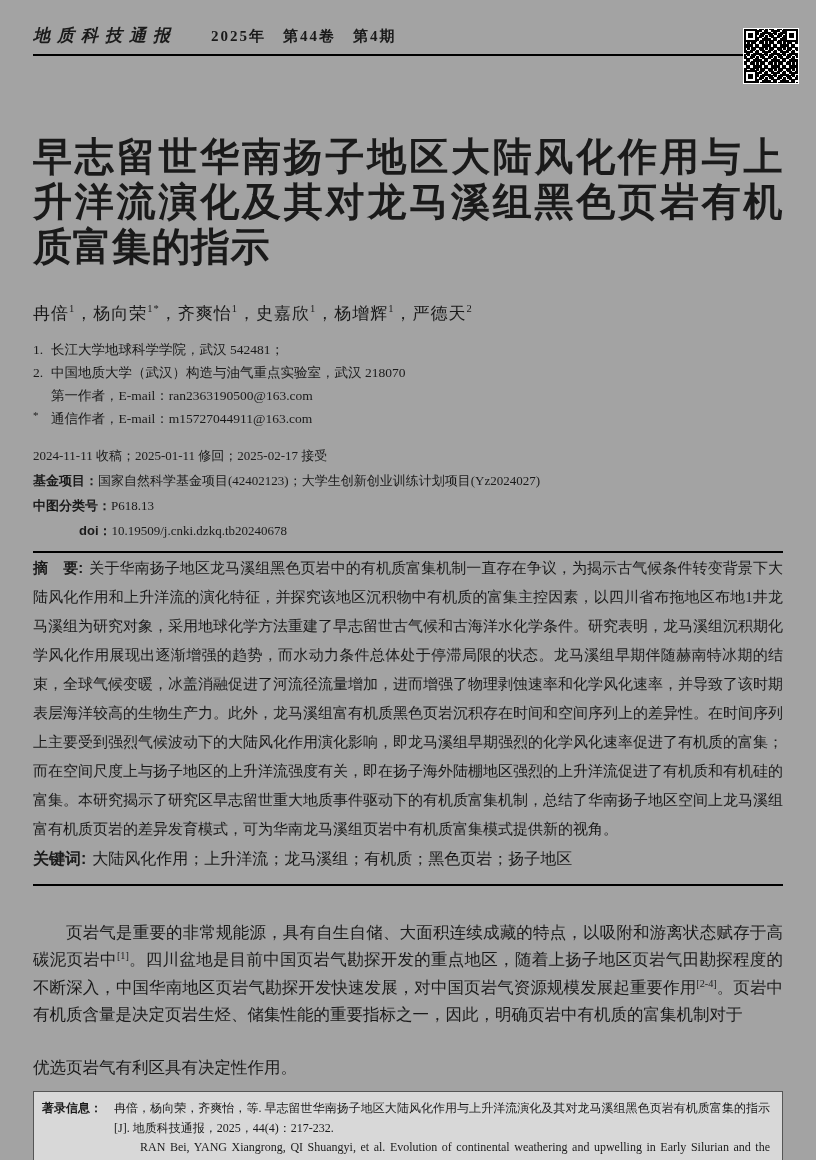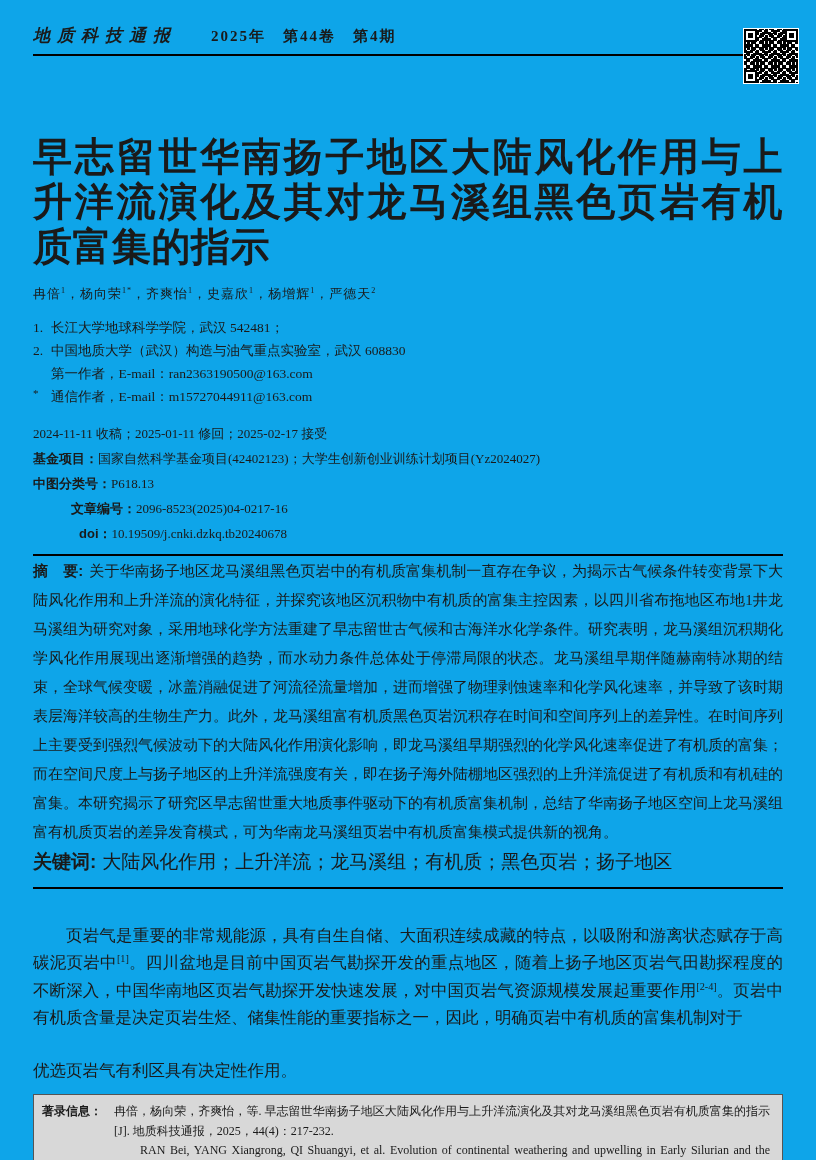--- a/index.html
+++ b/index.html
@@ -1,20 +1,20 @@
 <!DOCTYPE html>
 <html><head>
 <meta charset="utf-8">
 <style>
   html,body{margin:0;padding:0;background:#e8e8e8;}
   .page{
     position:relative;
     width:816px;height:1160px;
     margin:0 auto;
-    background:#0ea5e9;
+    background:#a3a3a3;
     box-sizing:border-box;
     padding:0 33px;
     overflow:hidden;
     font-family:"Liberation Serif", serif;
     color:#1a1a1a;
   }
   
   .header{
     padding-top:24px;
     display:flex;
@@ -52,22 +52,22 @@
   .title{
     margin-top:78px;
     font-family:"Liberation Sans", sans-serif;
     font-weight:bold;
     font-size:39px;
     line-height:45px;
     letter-spacing:0.5px;
     text-align:justify;
   }
   .authors{
-    margin-top:16px;
-    font-size:13px;
+    margin-top:33px;
+    font-size:17px;
     letter-spacing:1px;
   }
   sup{font-size:0.62em;line-height:0;}
   
   .affiliations{margin-top:13px;font-size:13.5px;line-height:23px;}
   .affil-row{display:flex;}
   .affil-marker{width:18px;flex:0 0 18px;}
   .affil-marker.sup-marker{font-size:11px;position:relative;top:-3px;}
   
   .meta{margin-top:13px;font-size:13px;line-height:25px;}
@@ -78,21 +78,21 @@
   .rule{background:#000;}
   .rule-abstract-top{margin-top:8px;height:2px;width:750px;}
   .rule-abstract-bottom{margin-top:11px;height:1.5px;width:750px;}
   
   .abstract{
     font-size:15px;
     line-height:29px;
     text-align:justify;
   }
   .abstract-label,.kw-label{font-family:"Liberation Sans", sans-serif;font-weight:bold;margin-right:6px;}
-  .keywords{font-size:19px;line-height:29px;}
+  .keywords{font-size:16px;line-height:29px;}
   
   .columns{
     margin-top:33px;
     display:flex;
     gap:25px;
     font-size:16.5px;
     line-height:27.5px;
     text-align:justify;
     flex-direction:column;
   }
@@ -143,40 +143,39 @@
 
   <div class="authors"><span><span>冉倍</span><sup>1</sup></span><span>，</span><span><span>杨向荣</span><sup>1*</sup></span><span>，</span><span><span>齐爽怡</span><sup>1</sup></span><span>，</span><span><span>史嘉欣</span><sup>1</sup></span><span>，</span><span><span>杨增辉</span><sup>1</sup></span><span>，</span><span><span>严德天</span><sup>2</sup></span></div>
 
   <div class="affiliations">
     <div class="affil-row">
       <span class="affil-marker">1.</span>
       <span><span>长江大学地球科学学院，武汉 542481；</span><span></span></span>
     </div>
     <div class="affil-row">
       <span class="affil-marker">2.</span>
-      <span><span>中国地质大学（武汉）构造与油气重点实验室，武汉 608830</span><span></span></span>
+      <span><span>中国地质大学（武汉）构造与油气重点实验室，武汉 218070</span><span></span></span>
     </div>
     <div class="affil-row">
       <span class="affil-marker"></span>
       <span><span>第一作者，E-mail：</span><span>ran2363190500@163.com</span></span>
     </div>
     <div class="affil-row">
       <span class="affil-marker sup-marker">*</span>
       <span><span>通信作者，E-mail：</span><span>m15727044911@163.com</span></span>
     </div>
   </div>
 
   <div class="meta">
     <div>2024-11-11 收稿；2025-01-11 修回；2025-02-17 接受</div>
     <div>
       <span class="m-label">基金项目：</span><span>国家自然科学基金项目(42402123)；大学生创新创业训练计划项目(Yz2024027)</span>
     </div>
     <div class="class-row">
       <span><span class="m-label">中图分类号：</span><span>P618.13</span></span>
-      <span class="class-item2"><span class="m-label">文章编号：</span><span>2096-8523(2025)04-0217-16</span></span>
       <span class="class-item3"><span class="m-label">doi：</span><span>10.19509/j.cnki.dzkq.tb20240678</span></span>
     </div>
   </div>
 
   <div class="rule rule-abstract-top"></div>
 
   <div class="abstract">
     <span class="abstract-label">摘　要:</span><span>关于华南扬子地区龙马溪组黑色页岩中的有机质富集机制一直存在争议，为揭示古气候条件转变背景下大陆风化作用和上升洋流的演化特征，并探究该地区沉积物中有机质的富集主控因素，以四川省布拖地区布地1井龙马溪组为研究对象，采用地球化学方法重建了早志留世古气候和古海洋水化学条件。研究表明，龙马溪组沉积期化学风化作用展现出逐渐增强的趋势，而水动力条件总体处于停滞局限的状态。龙马溪组早期伴随赫南特冰期的结束，全球气候变暖，冰盖消融促进了河流径流量增加，进而增强了物理剥蚀速率和化学风化速率，并导致了该时期表层海洋较高的生物生产力。此外，龙马溪组富有机质黑色页岩沉积存在时间和空间序列上的差异性。在时间序列上主要受到强烈气候波动下的大陆风化作用演化影响，即龙马溪组早期强烈的化学风化速率促进了有机质的富集；而在空间尺度上与扬子地区的上升洋流强度有关，即在扬子海外陆棚地区强烈的上升洋流促进了有机质和有机硅的富集。本研究揭示了研究区早志留世重大地质事件驱动下的有机质富集机制，总结了华南扬子地区空间上龙马溪组富有机质页岩的差异发育模式，可为华南龙马溪组页岩中有机质富集模式提供新的视角。</span>
   </div>
   <div class="keywords">

